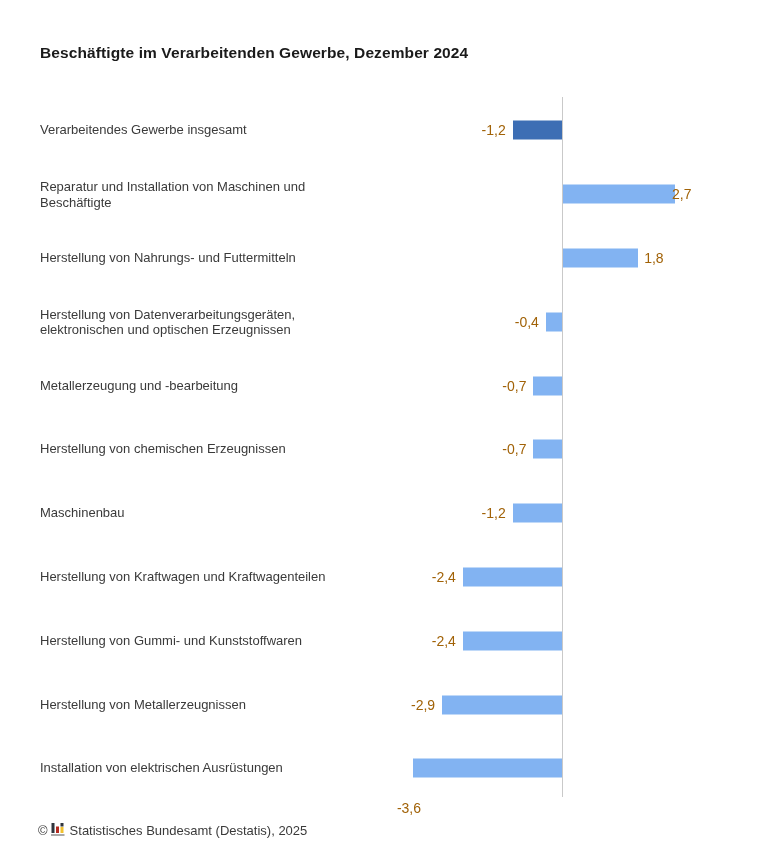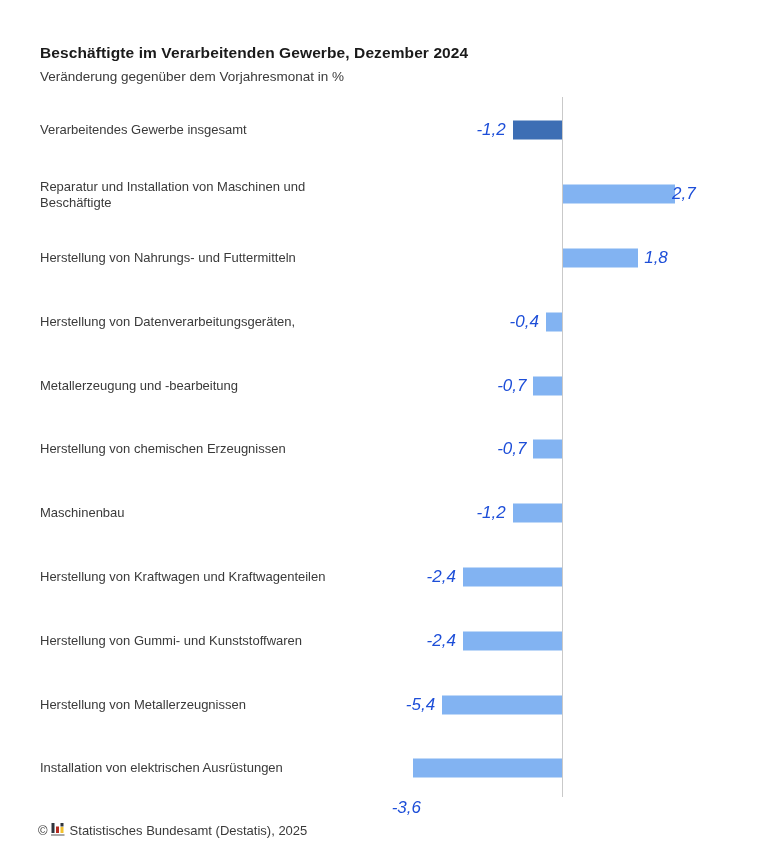--- a/index.html
+++ b/index.html
@@ -13,33 +13,32 @@
   .chart { position: absolute; left: 0; top: 0; width: 768px; height: 850px; }
   .axis-line { position: absolute; left: 562px; top: 97px; width: 1px; height: 700px; background: #c9c9c9; }
 
   .rows { position: absolute; left: 0; top: 98.6px; width: 768px; }
   .chart-row { position: relative; width: 768px; height: 63.8px; }
   .cat-label { position: absolute; left: 40px; top: 50%; transform: translateY(-50%);
                font-size: 13px; line-height: 15.5px; color: #3a3a3a; }
   .cat-line { white-space: nowrap; }
   .bar { position: absolute; top: 50%; transform: translateY(-50%); height: 19px; }
   .value-label { position: absolute; top: 50%; transform: translateY(-50%);
-                 font-size: 17px; color: #1d4ed8; white-space: nowrap; font-style: italic; }
+                 font-size: 14px; color: #a16207; white-space: nowrap; }
 
   .footer { position: absolute; left: 38px; top: 821px; display: flex; align-items: center;
             font-size: 13px; color: #3a3a3a; }
   .copyright { font-size: 13px; margin-right: 3px; }
   .destatis-icon { display: inline-block; margin-right: 5px; position: relative; top: 1px; }
 </style>
 </head>
 <body>
 
 <div class="header">
   <div class="title">Beschäftigte im Verarbeitenden Gewerbe, Dezember 2024</div>
-  <div class="subtitle">Veränderung gegenüber dem Vorjahresmonat in %</div>
 </div>
 
 <div class="chart">
   <div class="axis-line"></div>
   <div class="rows">
       <div class="chart-row">
         <div class="cat-label">
           <div class="cat-line">Verarbeitendes Gewerbe insgesamt</div>
         </div>
         <div class="bar" style="width: 49.8px; background: rgb(61, 110, 180); left: 512.7px;"></div>
@@ -56,20 +55,21 @@
       <div class="chart-row">
         <div class="cat-label">
           <div class="cat-line">Herstellung von Nahrungs- und Futtermitteln</div>
         </div>
         <div class="bar" style="width: 74.7px; background: rgb(130, 179, 242); left: 563px;"></div>
         <span class="value-label" style="left: 644.2px;">1,8</span>
       </div>
       <div class="chart-row">
         <div class="cat-label">
           <div class="cat-line">Herstellung von Datenverarbeitungsgeräten,</div>
+          <div class="cat-line">elektronischen und optischen Erzeugnissen</div>
         </div>
         <div class="bar" style="width: 16.6px; background: rgb(130, 179, 242); left: 545.9px;"></div>
         <span class="value-label" style="right: 229.1px;">-0,4</span>
       </div>
       <div class="chart-row">
         <div class="cat-label">
           <div class="cat-line">Metallerzeugung und -bearbeitung</div>
         </div>
         <div class="bar" style="width: 29.05px; background: rgb(130, 179, 242); left: 533.45px;"></div>
         <span class="value-label" style="right: 241.55px;">-0,7</span>
@@ -100,21 +100,21 @@
           <div class="cat-line">Herstellung von Gummi- und Kunststoffwaren</div>
         </div>
         <div class="bar" style="width: 99.6px; background: rgb(130, 179, 242); left: 462.9px;"></div>
         <span class="value-label" style="right: 312.1px;">-2,4</span>
       </div>
       <div class="chart-row">
         <div class="cat-label">
           <div class="cat-line">Herstellung von Metallerzeugnissen</div>
         </div>
         <div class="bar" style="width: 120.35px; background: rgb(130, 179, 242); left: 442.15px;"></div>
-        <span class="value-label" style="right: 332.85px;">-5,4</span>
+        <span class="value-label" style="right: 332.85px;">-2,9</span>
       </div>
       <div class="chart-row">
         <div class="cat-label">
           <div class="cat-line">Installation von elektrischen Ausrüstungen</div>
         </div>
         <div class="bar" style="width: 149.4px; background: rgb(130, 179, 242); left: 413.1px;"></div>
         <span class="value-label" style="right: 347px; margin-top: 40px;">-3,6</span>
       </div>
     </div>
 </div>

